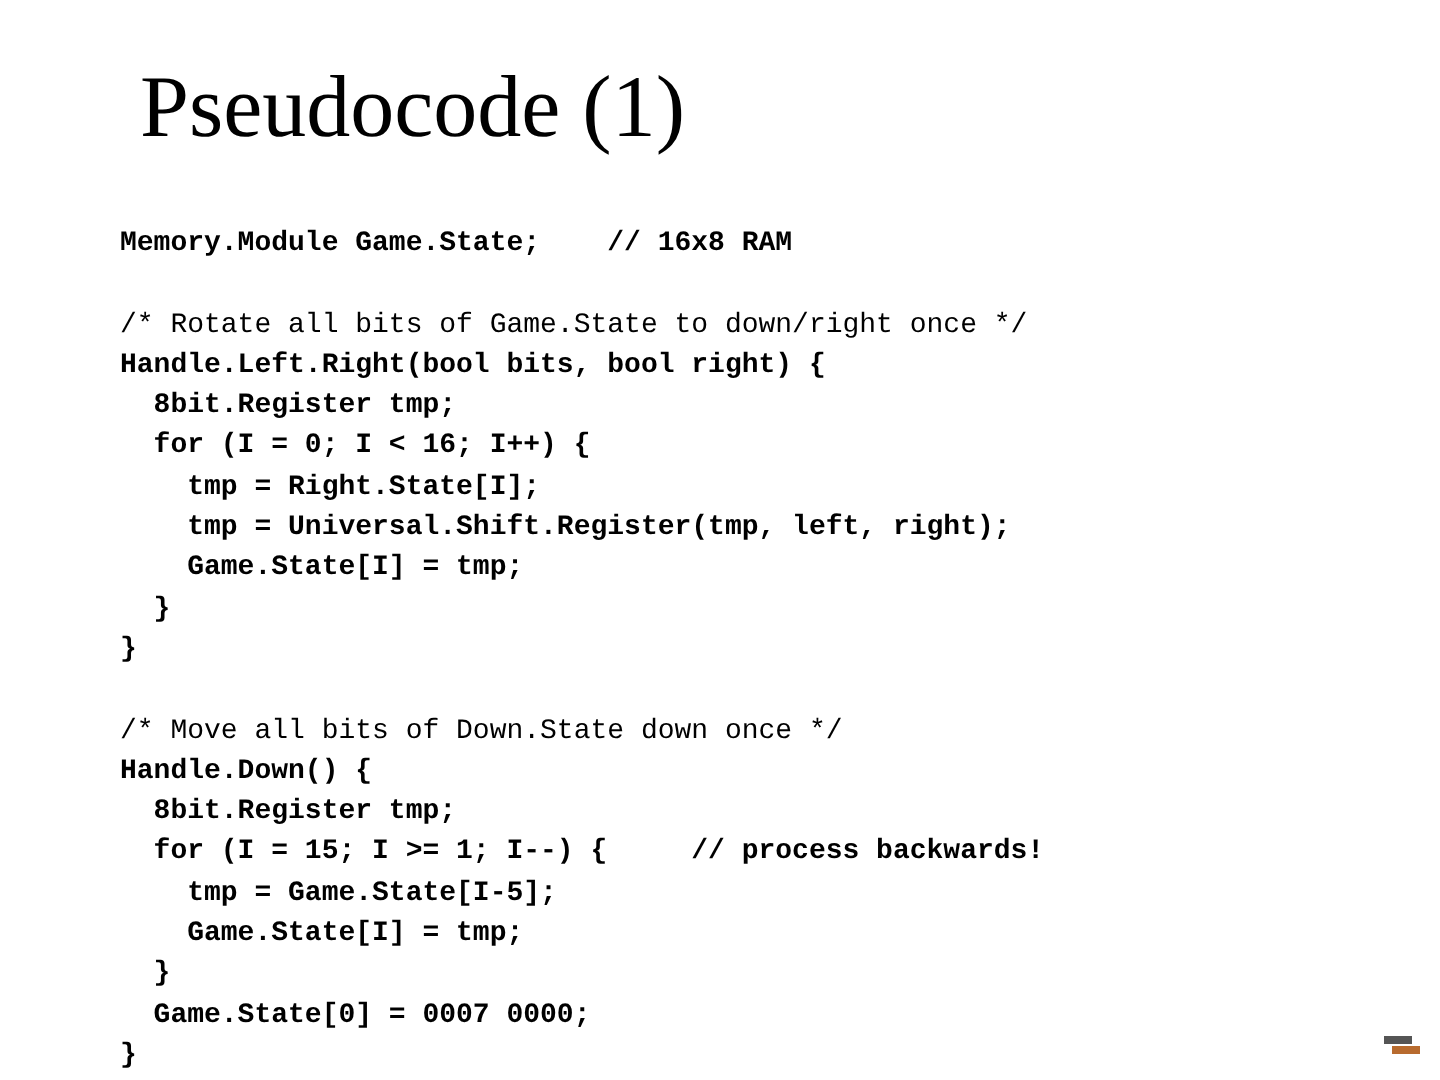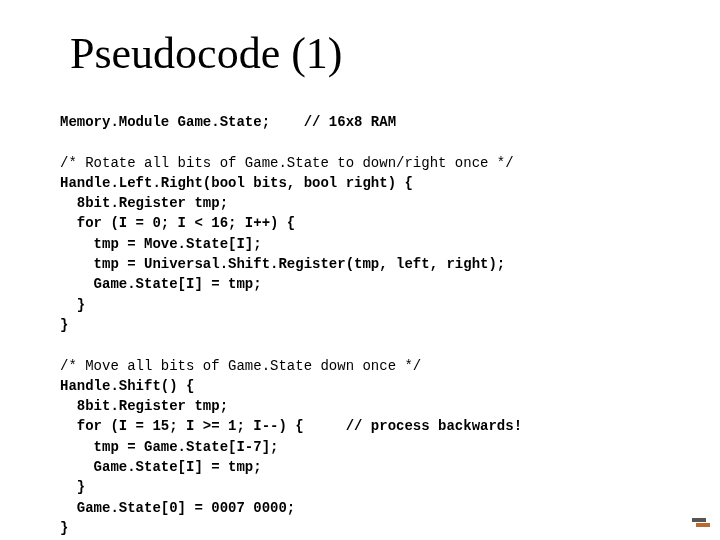--- a/index.html
+++ b/index.html
@@ -66,31 +66,31 @@
 <div class="slide">
 
   <div class="title">Pseudocode (1)</div>
 
   <div class="code-block"><span class="bold-line">Memory.Module Game.State;    // 16x8 RAM</span>
 <span></span>
 <span>/* Rotate all bits of Game.State to down/right once */</span>
 <span class="bold-line">Handle.Left.Right(bool bits, bool right) {</span>
 <span class="bold-line">  8bit.Register tmp;</span>
 <span class="bold-line">  for (I = 0; I &lt; 16; I++) {</span>
-<span class="bold-line">    tmp = Move.State[I];</span>
+<span class="bold-line">    tmp = Right.State[I];</span>
 <span class="bold-line">    tmp = Universal.Shift.Register(tmp, left, right);</span>
 <span class="bold-line">    Game.State[I] = tmp;</span>
 <span class="bold-line">  }</span>
 <span class="bold-line">}</span>
 <span></span>
-<span>/* Move all bits of Game.State down once */</span>
-<span class="bold-line">Handle.Shift() {</span>
+<span>/* Move all bits of Down.State down once */</span>
+<span class="bold-line">Handle.Down() {</span>
 <span class="bold-line">  8bit.Register tmp;</span>
 <span class="bold-line">  for (I = 15; I &gt;= 1; I--) {     // process backwards!</span>
-<span class="bold-line">    tmp = Game.State[I-7];</span>
+<span class="bold-line">    tmp = Game.State[I-5];</span>
 <span class="bold-line">    Game.State[I] = tmp;</span>
 <span class="bold-line">  }</span>
 <span class="bold-line">  Game.State[0] = 0007 0000;</span>
 <span class="bold-line">}</span></div>
 
   <div class="corner-accent">
     <div class="bar1"></div>
     <div class="bar2"></div>
   </div>
 

